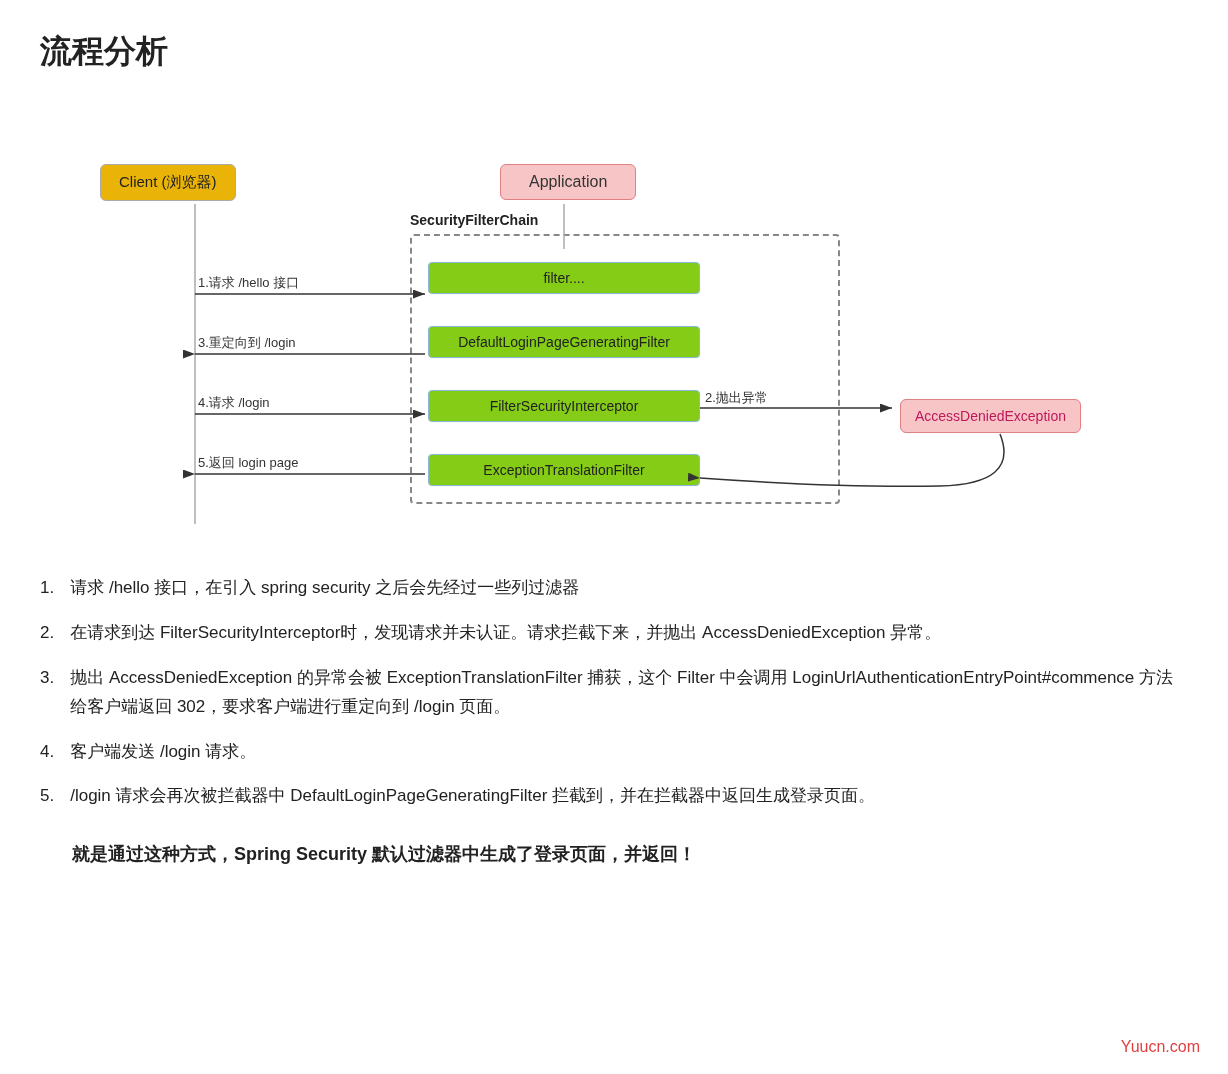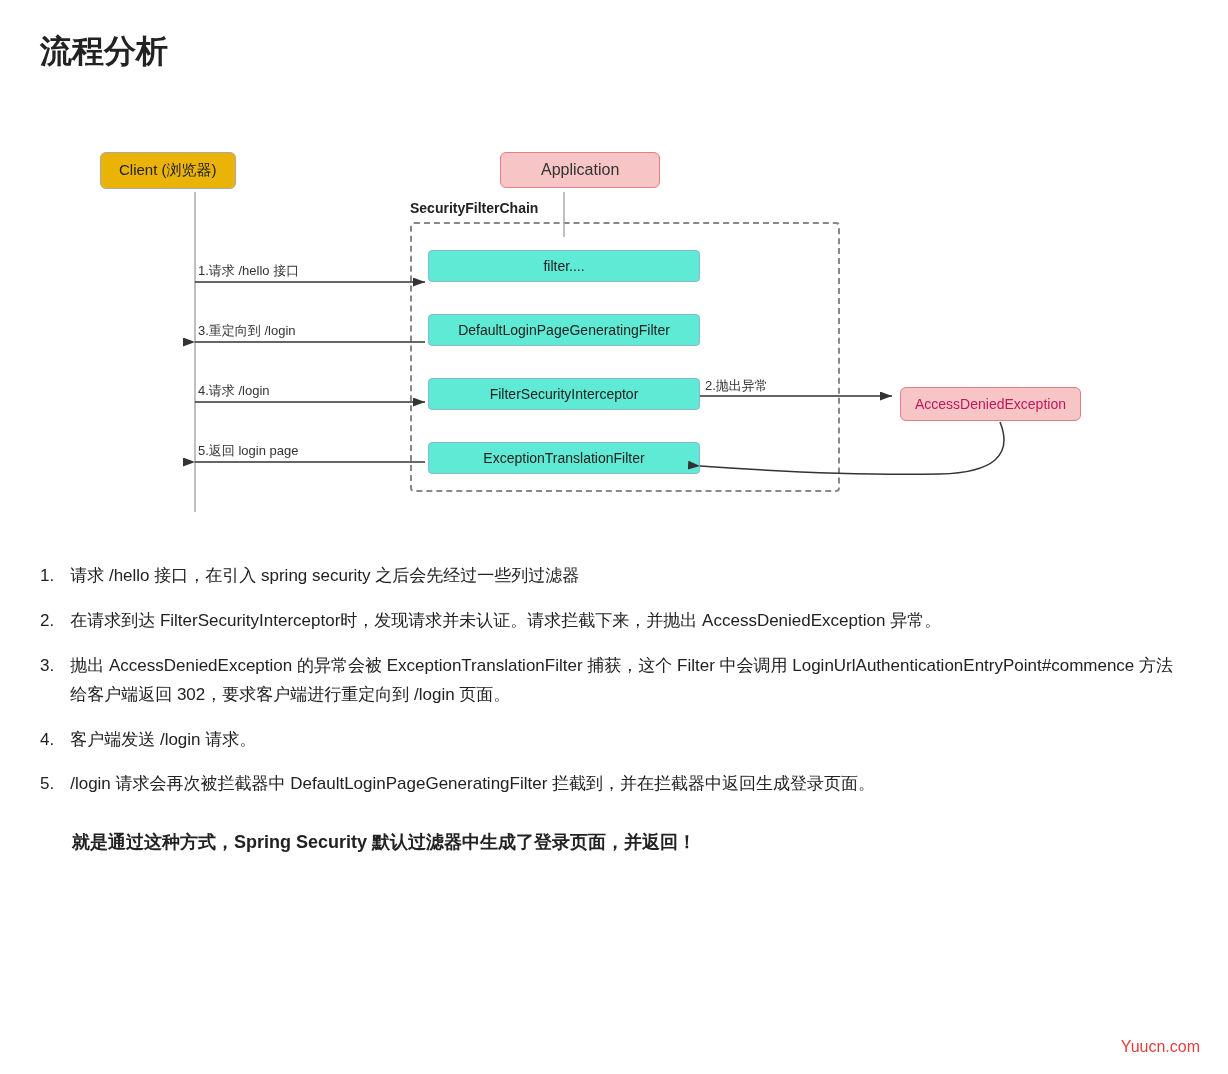--- a/index.html
+++ b/index.html
@@ -7,21 +7,21 @@
       font-family: "PingFang SC", "Microsoft YaHei", "SimHei", sans-serif;
       background: #fff;
       color: #222;
       padding: 30px 40px;
       width: 1228px;
       min-height: 1074px;
     }
     .page-title {
       font-size: 32px;
       font-weight: bold;
-      margin-bottom: 18px;
+      margin-bottom: 30px;
     }
     .diagram-area {
       position: relative;
       width: 100%;
       height: 440px;
       margin-bottom: 30px;
     }
     
     .client-box {
       position: absolute;
@@ -35,21 +35,21 @@
       white-space: nowrap;
     }
     
     .application-box {
       position: absolute;
       left: 460px;
       top: 60px;
       background: #f7c5c5;
       border: 1.5px solid #e08080;
       border-radius: 6px;
-      padding: 8px 40px;
+      padding: 8px 28px;
       font-size: 16px;
       font-weight: 500;
       color: #333;
     }
     
     .filter-chain-box {
       position: absolute;
       left: 370px;
       top: 130px;
       width: 430px;
@@ -62,21 +62,21 @@
       position: absolute;
       left: 370px;
       top: 108px;
       font-size: 14px;
       font-weight: bold;
       color: #222;
     }
     
     .filter-box {
       position: absolute;
-      background: #5eead4;
+      background: #84cc16;
       border: 1.5px solid #88b8d8;
       border-radius: 4px;
       font-size: 14px;
       text-align: center;
       padding: 7px 16px;
       width: 270px;
       left: 80px;
     }
     
     .exception-box {

